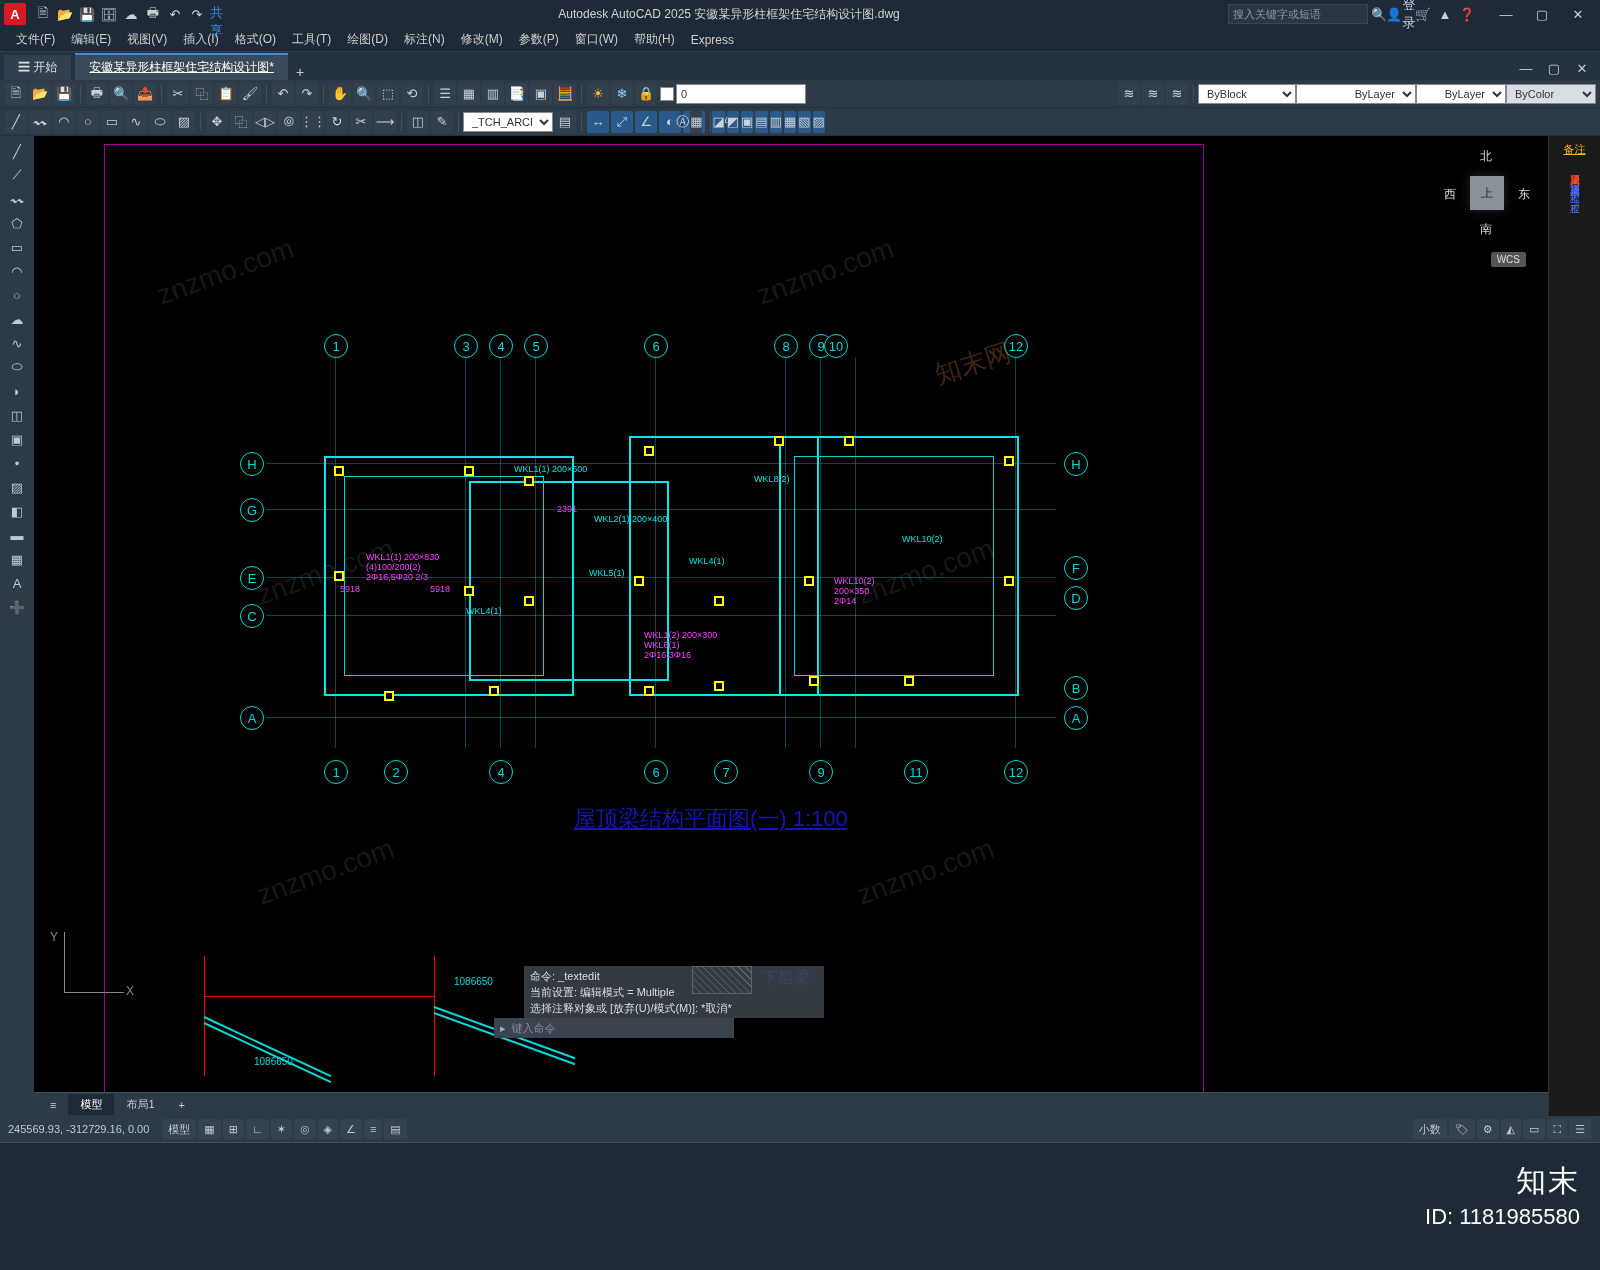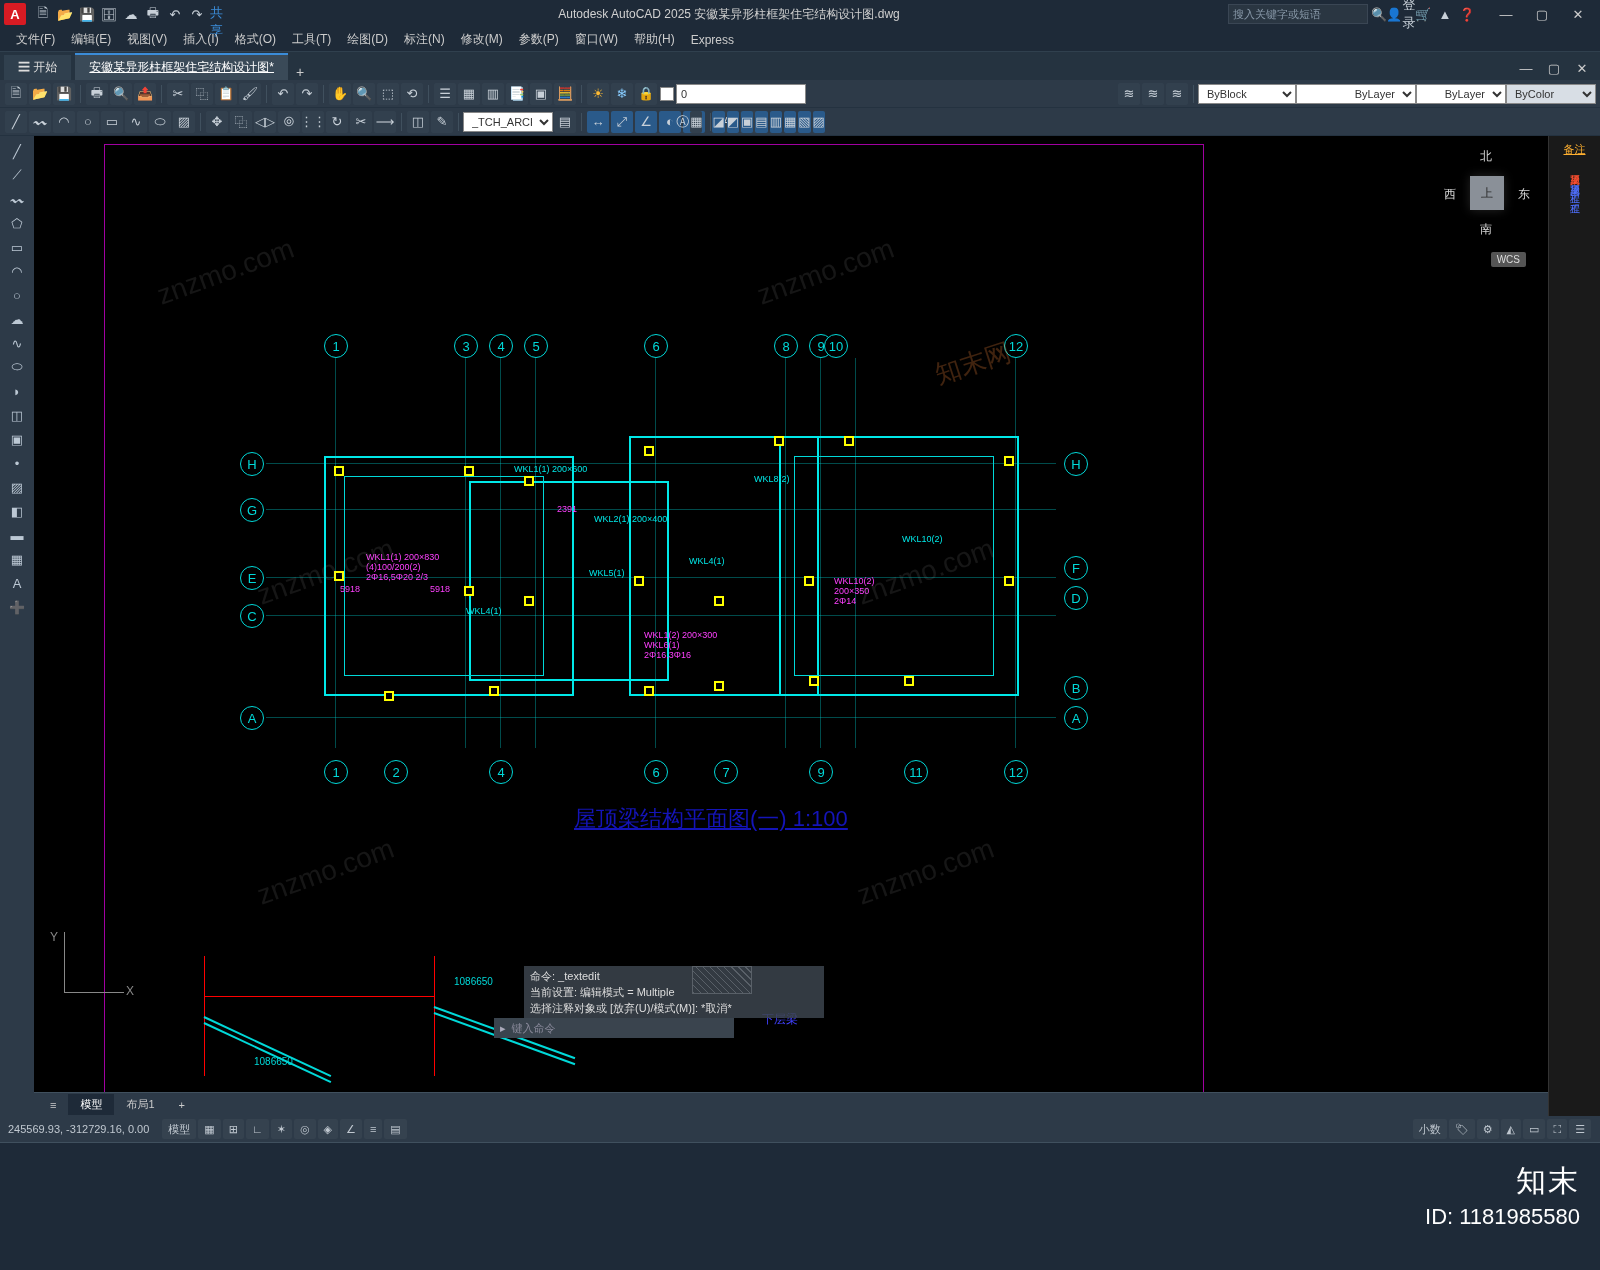--- a/index.html
+++ b/index.html
@@ -43,21 +43,21 @@
 .gridline-h { position:absolute; height:1px; background:#00d8d8; opacity:0.35; }
 
 .plan-outline { position:absolute; border:2px solid #00e8e8; }
 .col { position:absolute; width:10px; height:10px; background:#000; border:2px solid #ffff00; }
 .beam-txt { position:absolute; color:#00e8e8; font-size:9px; }
 .beam-txt.mag { color:#ff40ff; }
 
 .drawing-title { position:absolute; color:#1414b8; font-size:22px; text-decoration:underline; }
 .note { position:absolute; color:#ffffff; font-size:12px; line-height:18px; }
 .legend-box { position:absolute; width:60px; height:28px; border:1px solid #fff; background: repeating-linear-gradient(45deg,#fff 0,#fff 1px,transparent 1px,transparent 5px); }
-.legend-txt { position:absolute; color:#4040ff; font-size:12px;margin-top:43px; }
+.legend-txt { position:absolute; color:#4040ff; font-size:16px; }
 
 .stair-box { position:absolute; }
 .stair-line-v { position:absolute; background:#ff0000; width:1px; }
 .stair-line-h { position:absolute; background:#ff0000; height:1px; }
 .stair-beam { position:absolute; background:#00d8d8; height:2px; }
 .dim-txt { position:absolute; color:#00d8d8; font-size:10px; }
 
 .viewcube { position:absolute; right:16px; top:12px; width:90px; height:90px; }
 .vc-face { position:absolute; left:28px; top:28px; width:34px; height:34px; background:#8a9098; color:#2a2a2a; font-size:12px; display:flex; align-items:center; justify-content:center; box-shadow:0 0 10px rgba(255,255,255,.15); }
 .vc-dir { position:absolute; color:#d8d8d8; font-size:12px; }

